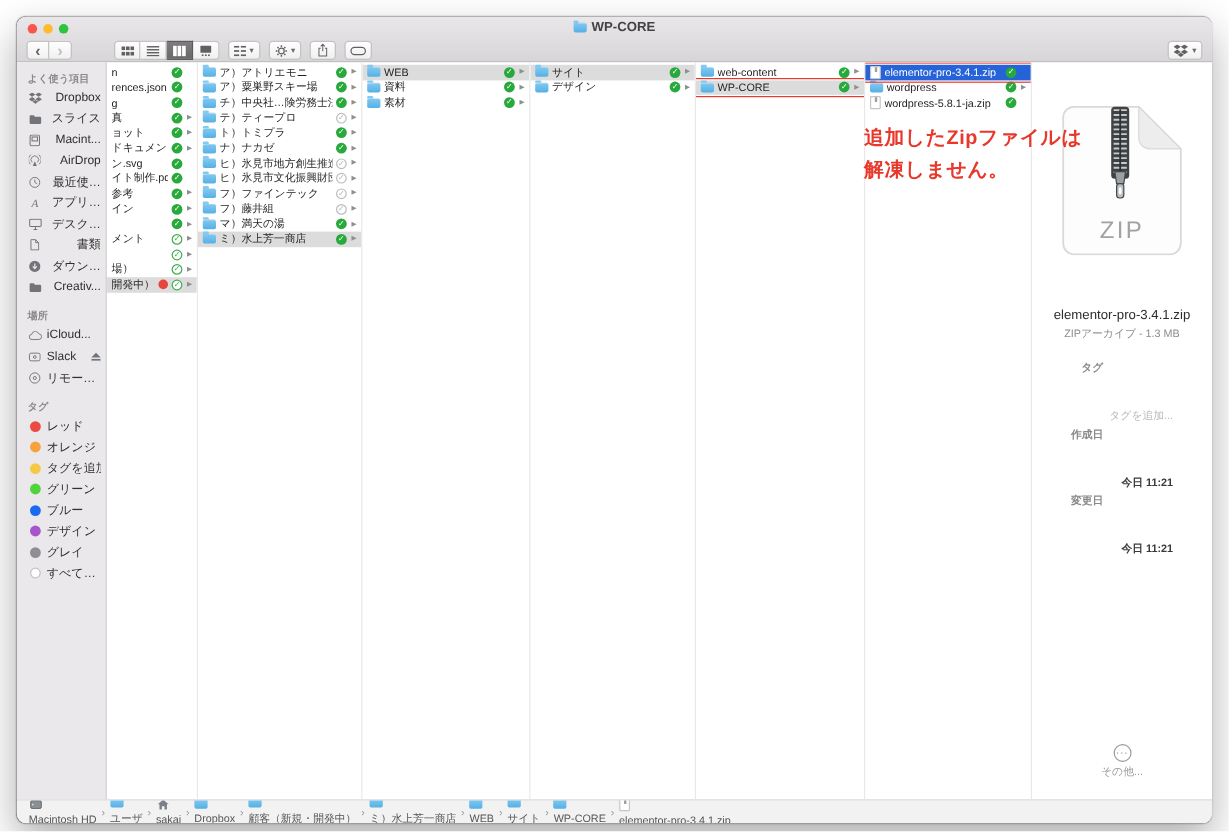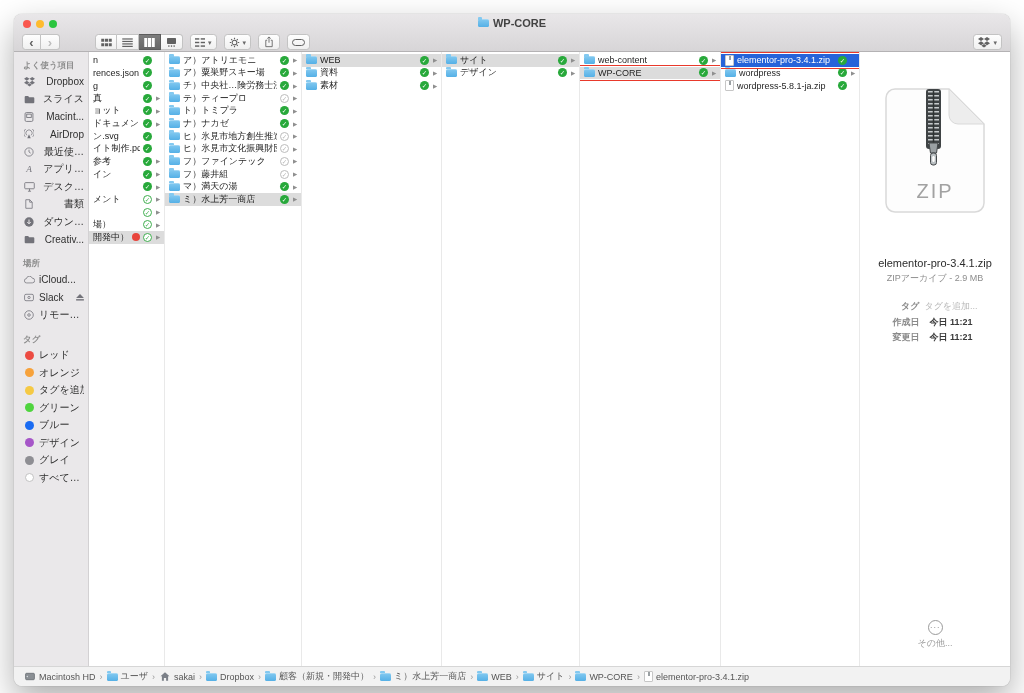--- a/index.html
+++ b/index.html
@@ -82,37 +82,37 @@
   .arr { color:#8f8f8f; font-size:5.5px; width:6px; text-align:center; }
 
   
   .preview { flex:1; position:relative; text-align:center; font-size:9px; overflow:hidden; }
   .zip-icon { margin-top:36px; }
   .pv-name { margin-top:42px; font-size:11px; color:#2c2c2c; }
   .pv-kind { margin-top:3px; font-size:9px; color:#8c8c8c; }
   .pv-meta { margin-top:15px; display:grid; grid-template-columns:auto auto; column-gap:5px; row-gap:2.5px;
     justify-content:center; font-size:9px; }
   .pv-meta .m-label { text-align:right; color:#8a8a8a; font-weight:700; }
-  .pv-meta .m-value { text-align:center; color:#3a3a3a; font-weight:700; }
+  .pv-meta .m-value { text-align:right; color:#3a3a3a; font-weight:700;margin-top:40px; }
   .pv-meta .m-value.placeholder { color:#b8b8b8; font-weight:400; cursor:text; }
   .pv-more { position:absolute; bottom:16px; left:0; right:0; color:#9a9a9a; cursor:pointer; }
   .more-circ { width:15px; height:15px; border:1px solid #9a9a9a; border-radius:50%; display:inline-block;
     line-height:12px; font-size:9px; letter-spacing:.5px; }
   .more-label { margin-top:2px; font-size:9px; }
 
   
   .annotation { position:absolute; left:706px; top:50px; z-index:5; pointer-events:none;
     font-size:16.5px; font-weight:700; color:#e8382b; line-height:27px; letter-spacing:.5px;
     text-shadow:0 0 3px #fff, 0 0 3px #fff, 1px 1px 0 rgba(255,255,255,.85); }
 
   
   .pathbar { height:20px; flex:none; background:#f2f2f2; border-top:1px solid #d6d6d6;
     display:flex; align-items:center; gap:4px; padding:0 10px; font-size:9px; color:#555;
     overflow:hidden; white-space:nowrap; }
-  .pb-item { display:flex; align-items:center; gap:3px; cursor:pointer; }
+  .pb-item { display:flex; gap:3px; cursor:pointer;flex-direction:column; }
   .pb-sep { color:#9a9a9a; font-size:9px; }
   .statusbar { height:17px; flex:none; background:linear-gradient(#e7e7e7,#cfcfcf);
     border-top:1px solid #bcbcbc; display:flex; align-items:center; justify-content:center;
     font-size:9px; color:#3f3f3f; }
 </style>
 </head>
 <body>
 
 <div class="stage">
   <div class="window">
@@ -622,35 +622,39 @@
           <path d="M64 1 L99 36 H73 a9 9 0 0 1 -9 -9 Z" fill="#ededed" stroke="#d9d9d9" stroke-width="1"></path>
           <rect x="41" y="1" width="15" height="60" rx="3" fill="#3f4345"></rect>
           <path d="M48.5 3 V56" stroke="#c7cbcd" stroke-width="11" stroke-dasharray="1.6 2.4"></path>
           <path d="M48.5 3 V56" stroke="#2e3233" stroke-width="1.5"></path>
           <path d="M44 55 h9 l-1.5 10 h-6 z" fill="#9aa0a3" stroke="#44484a"></path>
           <rect x="45.5" y="65" width="6" height="12" rx="2.5" fill="#b9bfc2" stroke="#44484a"></rect>
           <rect x="47.3" y="68" width="2.4" height="6" rx="1.2" fill="#fdfdfd"></rect>
           <text x="50" y="110" text-anchor="middle" font-size="20" fill="#a2a2a2" letter-spacing="2">ZIP</text>
         </svg>
         <div class="pv-name">elementor-pro-3.4.1.zip</div>
-        <div class="pv-kind">ZIPアーカイブ - 2.9 MB</div>
+        <div class="pv-kind">ZIPアーカイブ - 1.3 MB</div>
         <div class="pv-meta" id="pv-meta">
             <span class="m-label">タグ</span>
             <span class="m-value placeholder">タグを追加...</span>
             <span class="m-label">作成日</span>
             <span class="m-value">今日 11:21</span>
             <span class="m-label">変更日</span>
             <span class="m-value">今日 11:21</span>
           </div>
         <div class="pv-more">
           <span class="more-circ">···</span>
           <div class="more-label">その他...</div>
         </div>
       </section>
 
+      <div class="annotation">
+        <div>追加したZipファイルは</div>
+        <div>解凍しません。</div>
+      </div>
     </div>
 
     <div class="pathbar" id="pathbar">
         <span class="pb-item">
           <span class="sb-ic">
             <svg viewBox="0 0 14 12" width="10" height="9">
               <rect x="0.8" y="1.5" width="12.4" height="9" rx="1.5" fill="#8a8f94" stroke="#5f646a"></rect>
               <circle cx="3.2" cy="6" r="1" fill="#dfe2e4"></circle>
             </svg>
           </span>

